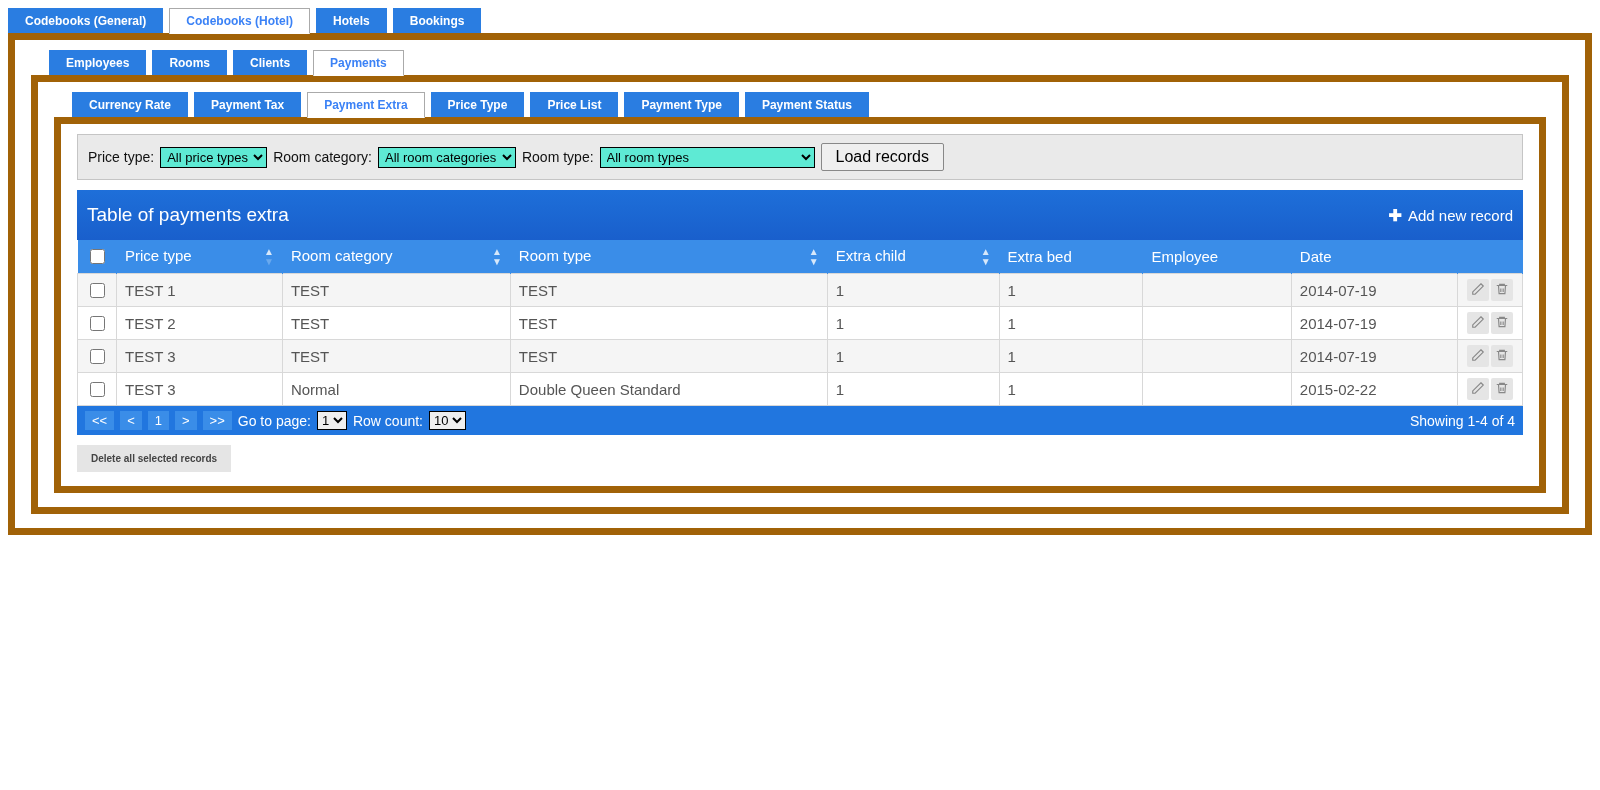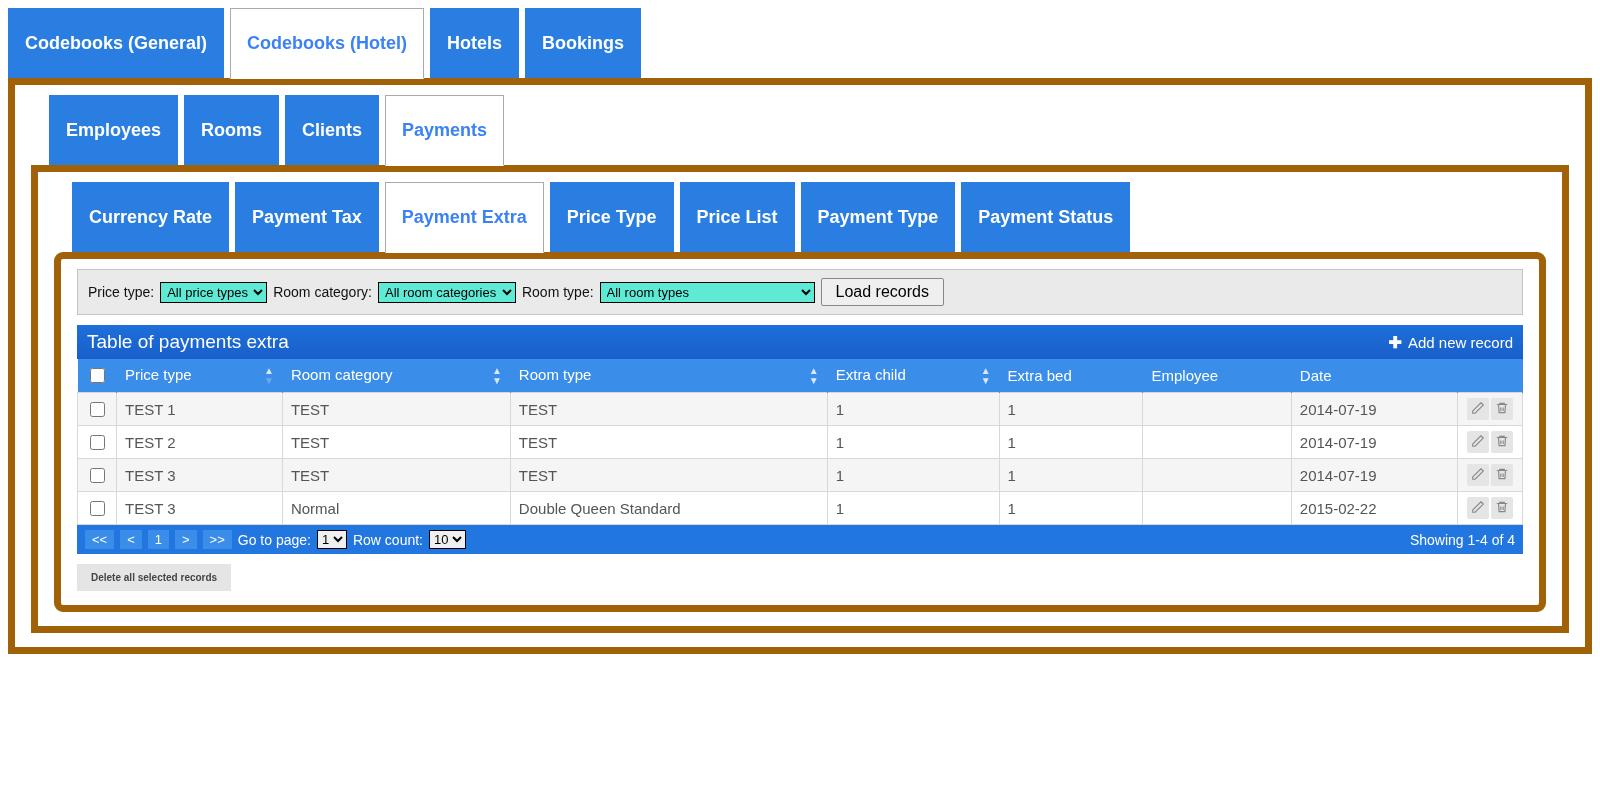--- a/index.html
+++ b/index.html
@@ -19,23 +19,23 @@
   
   .tab-strip {
     display: flex;
     gap: 6px;
     margin-bottom: 0;
   }
   .tab-btn {
     background: #2a7de1;
     color: #fff;
     border: 1px solid #2a7de1;
-    padding: 24px 16px;
+    padding: 5px 16px;
     font-weight: 600;
-    font-size: 18px;
+    font-size: 12px;
     cursor: pointer;
     font-family: inherit;
     text-align: right;
   }
   .tab-btn.active {
     background: #fff;
     color: #3b82f6;
     border: 1px solid #aaa;
     border-bottom: 1px solid #fff;
     position: relative;
@@ -81,21 +81,21 @@
 
   
   .table-wrap { margin-top: 10px; }
   .table-title-bar {
     background: #195fcc;
     background: linear-gradient(#1e6fd9, #195fcc);
     color: #fff;
     display: flex;
     justify-content: space-between;
     align-items: center;
-    padding: 6px 10px;
+    padding: 14px 10px;
   }
   .table-title-bar .title { font-size: 19px; font-weight: 400; }
   .add-record {
     color: #fff;
     font-size: 15px;
     display: flex;
     align-items: center;
     gap: 6px;
     cursor: pointer;
   }
@@ -224,21 +224,21 @@
       <div class="tab-strip nested2" id="payment-tab-strip">
           <button class="tab-btn">Currency Rate</button>
           <button class="tab-btn">Payment Tax</button>
           <button class="tab-btn active">Payment Extra</button>
           <button class="tab-btn">Price Type</button>
           <button class="tab-btn">Price List</button>
           <button class="tab-btn">Payment Type</button>
           <button class="tab-btn">Payment Status</button>
         </div>
 
-      <div class="tab-panel" style="margin-top:-1px;border-radius:9px;">
+      <div class="tab-panel" style="margin-top:-1px;">
 
         <div class="filter-bar">
           <label>Price type:</label>
           <select>
             <option>All price types</option>
           </select>
           <label>Room category:</label>
           <select>
             <option>All room categories</option>
           </select>

